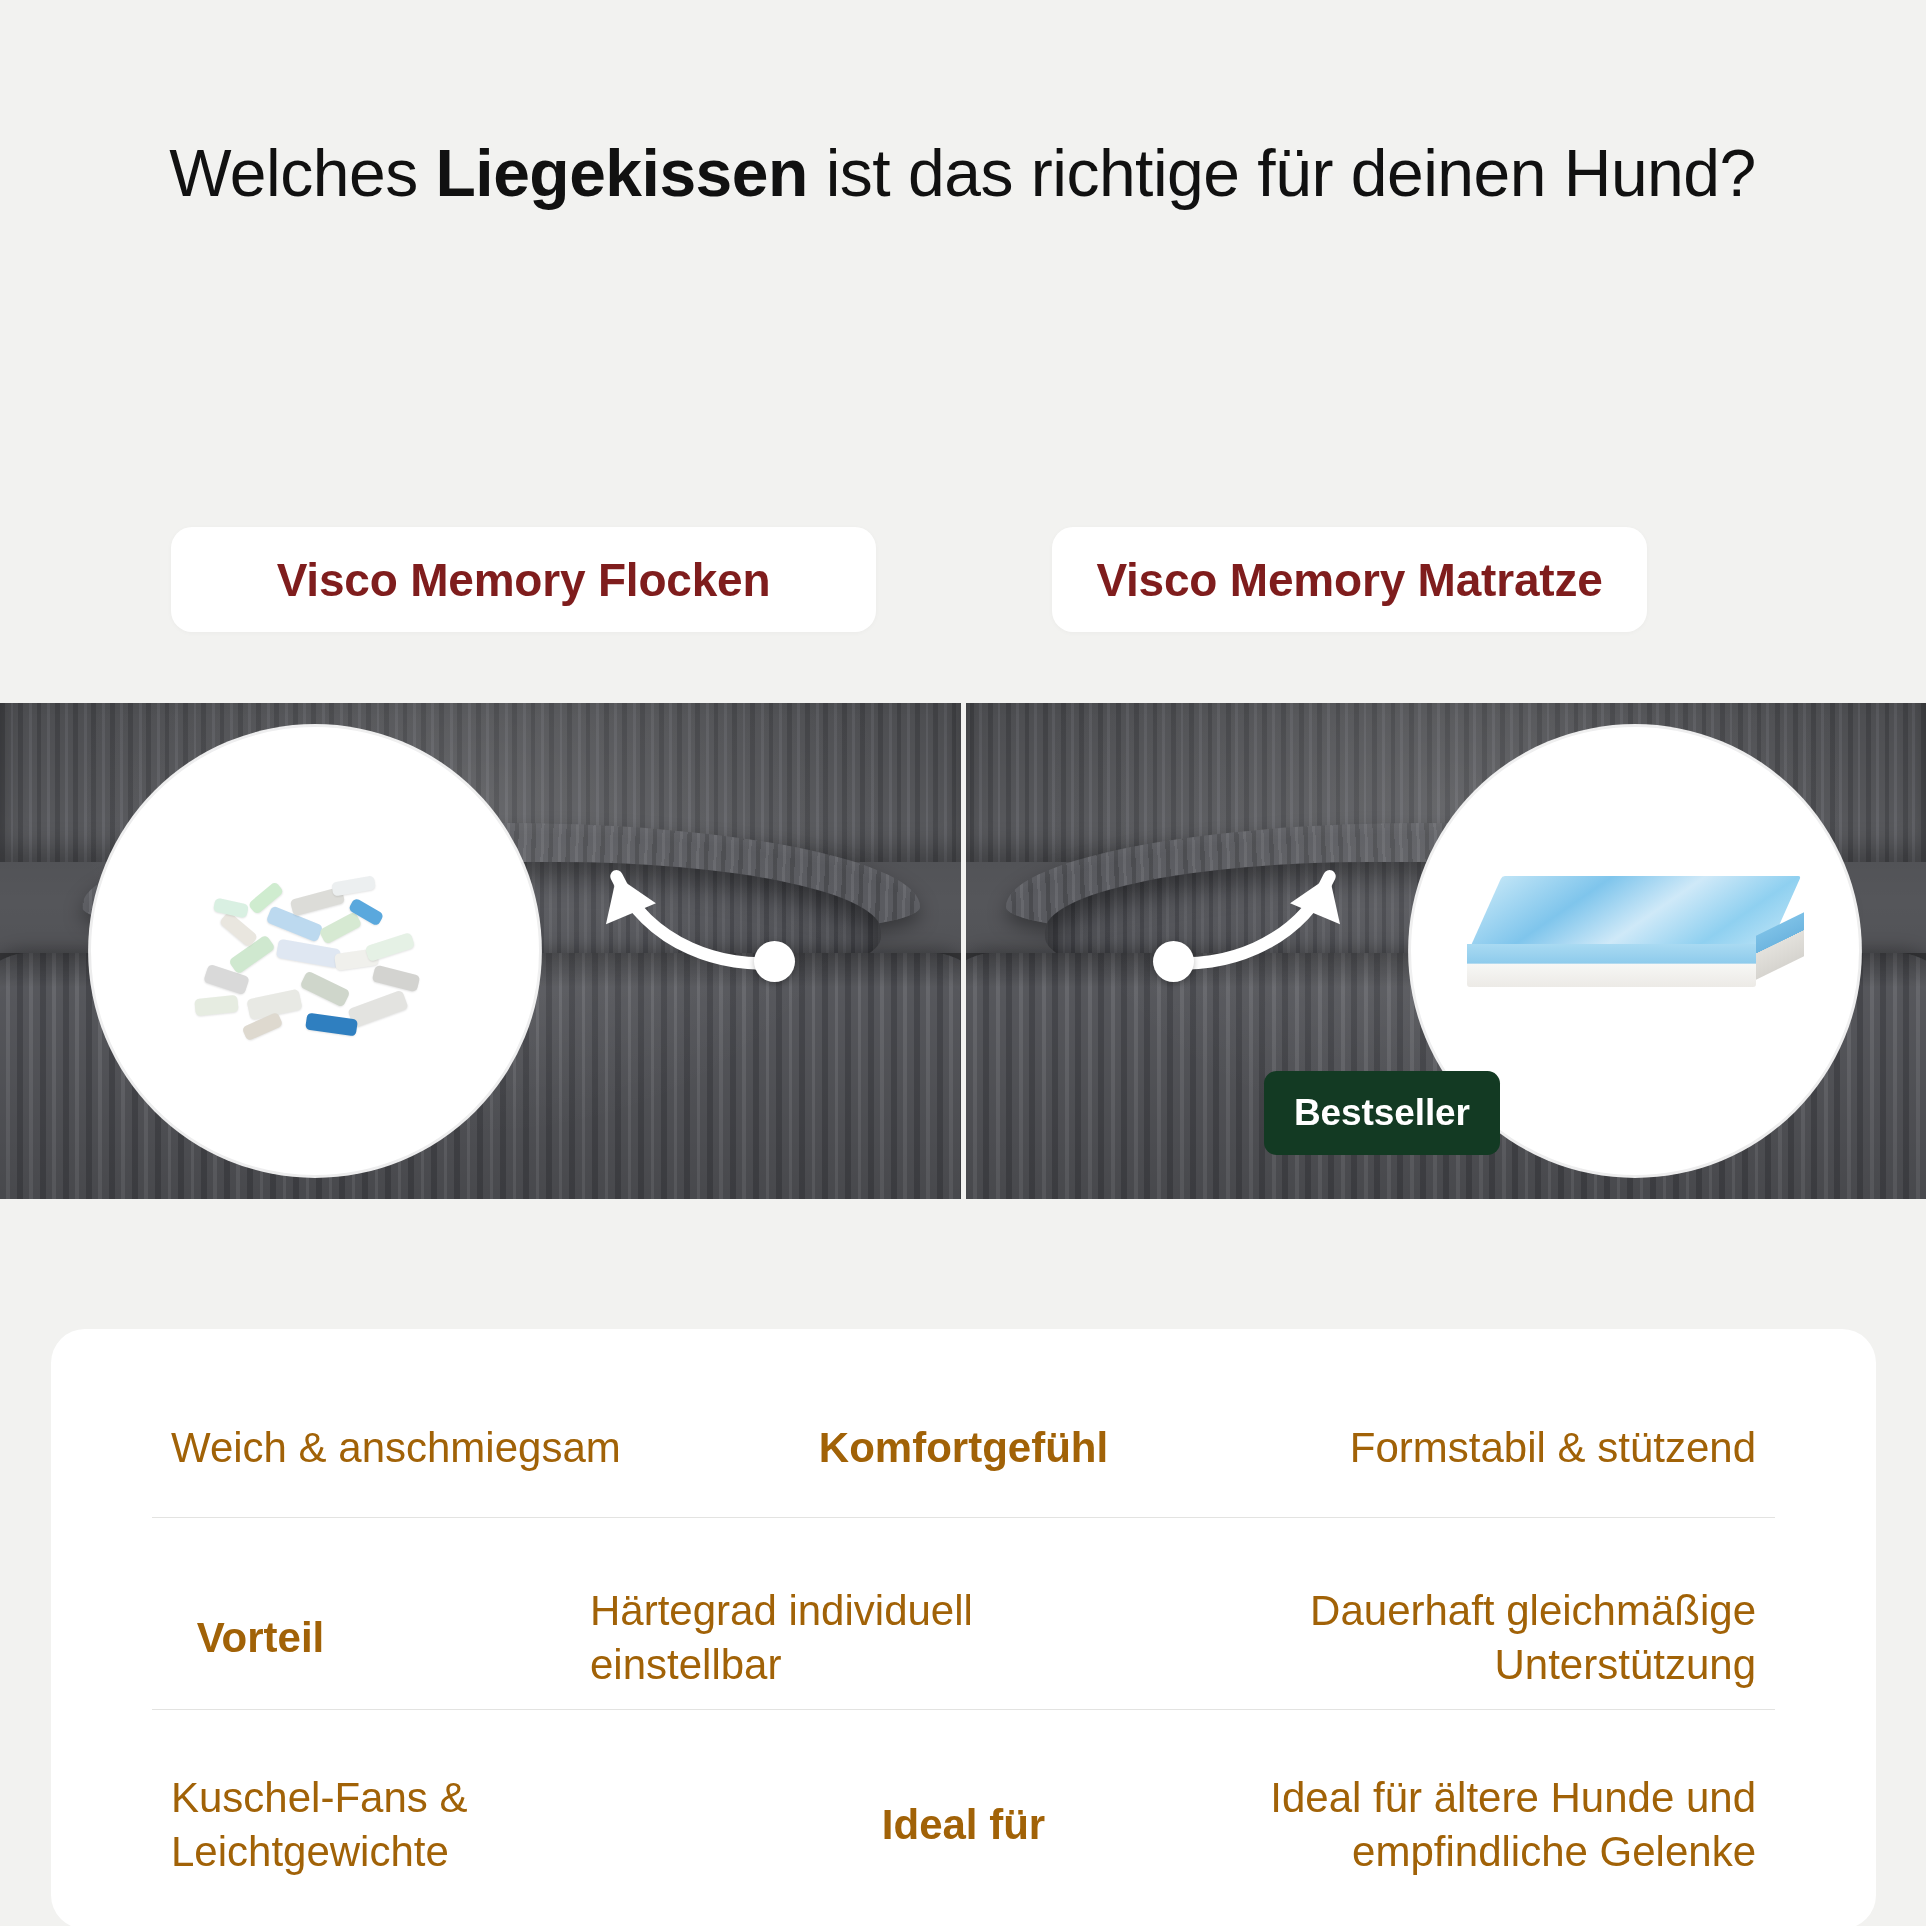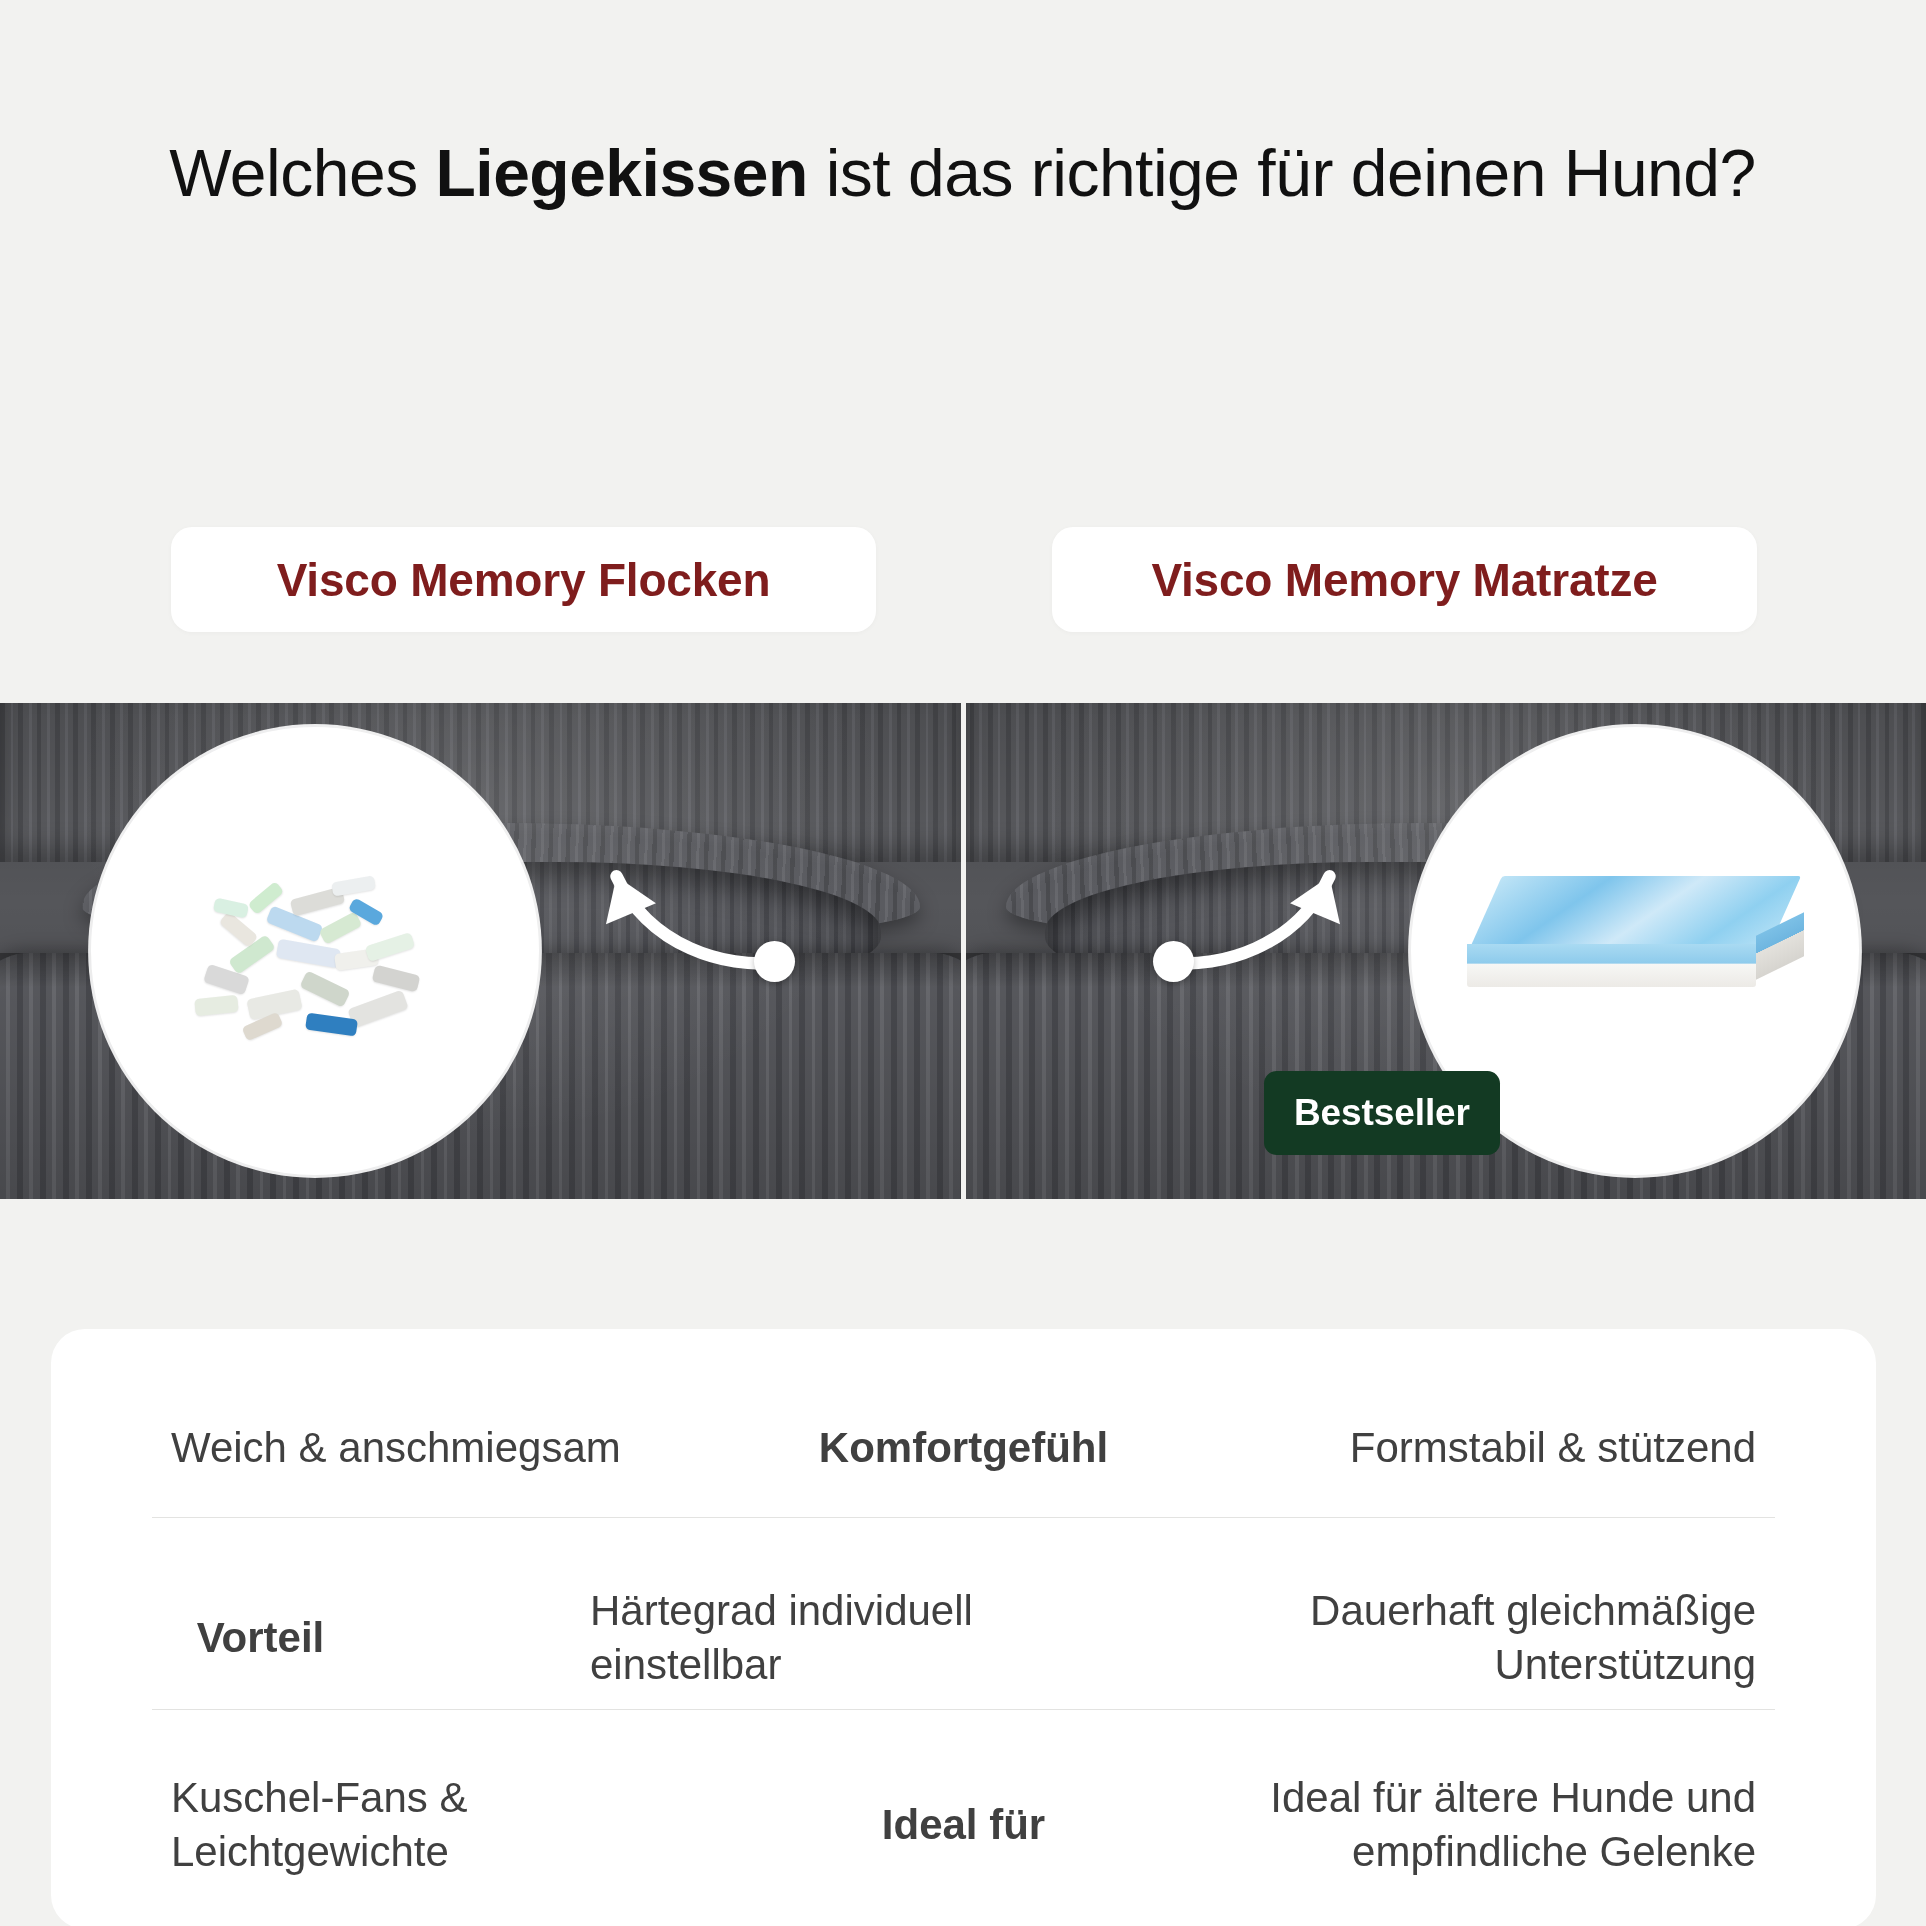--- a/index.html
+++ b/index.html
@@ -46,21 +46,21 @@
     display: flex;
     align-items: center;
     justify-content: center;
     font-size: 46px;
     font-weight: 700;
     color: #7f1d1d;
     letter-spacing: -0.2px;
     box-shadow: 0 1px 4.8px rgba(0,0,0,0.03);
   }
   .chip-left  { left: 171px;  top: 527px; width: 705px; }
-  .chip-right { left: 1052px; top: 527px; width: 705px; }
+  .chip-right { left: 1052px; top: 527px; width: 595px; }
 
   
   .photoband {
     position: absolute;
     left: 0;
     top: 703px;
     width: 1926px;
     height: 496px;
     overflow: hidden;
   }
@@ -274,21 +274,21 @@
     width: 1623px;
     height: 1.4px;
     background: #e3e3e1;
   }
   .div-1 { top: 188px; }
   .div-2 { top: 380px; }
 
   .cell {
     font-size: 42px;
     line-height: 1.28;
-    color: #404040;
+    color: #a16207;
     font-weight: 400;
   }
   .cell-left {
     width: 703px;
     padding-left: 120px;
     box-sizing: border-box;
     text-align: left;
   }
   .cell-mid {
     width: 419px;

